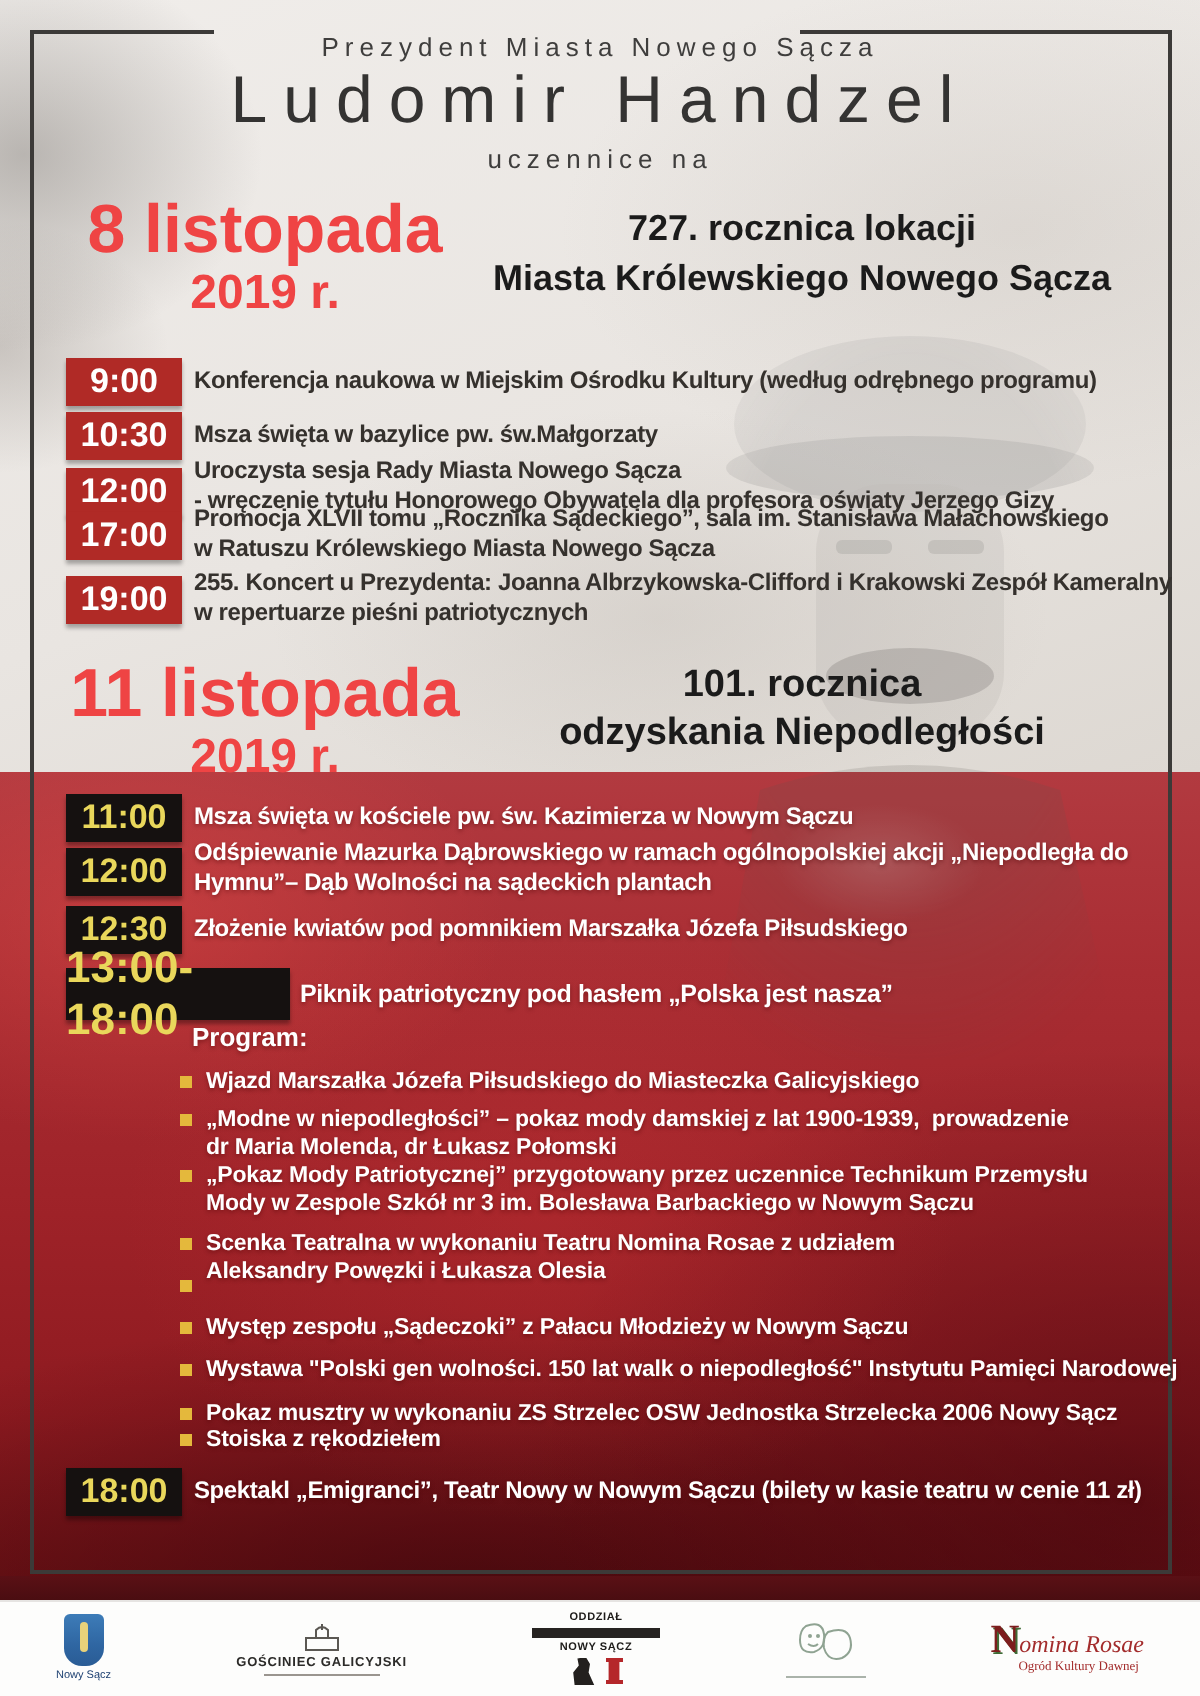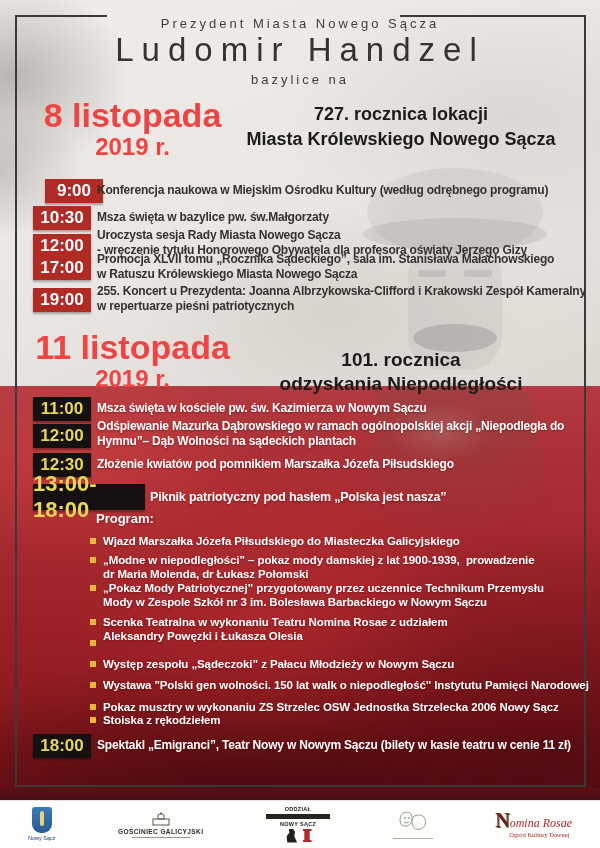--- a/index.html
+++ b/index.html
@@ -44,21 +44,21 @@
   .hdr-small{top:16px;font-size:13px;letter-spacing:3px;}
   .hdr-name{top:31px;font-size:33px;letter-spacing:8px;color:#343332;}
   .hdr-sub{top:72px;font-size:13px;letter-spacing:3px;}
 
   
   .dateblock{position:absolute;left:25px;width:215px;text-align:center;color:#ef4444;}
   .dateblock .d{font-size:34px;font-weight:bold;letter-spacing:0px;line-height:38px;}
   .dateblock .y{font-size:24px;font-weight:bold;line-height:26px;}
   .titleblock{position:absolute;left:218px;width:366px;text-align:center;font-weight:bold;color:#1b1b1b;white-space:pre-line;}
   .tb1{top:102px;font-size:18px;line-height:25px;}
-  .tb2{top:348px;font-size:19px;line-height:24px;}
+  .tb2{top:331px;font-size:19px;line-height:24px;}
 
   
   .badge{position:absolute;left:33px;height:24px;width:58px;display:flex;align-items:center;justify-content:center;
     font-weight:bold;font-size:17px;}
   .badge-red{background:#b02a26;color:#ffffff;box-shadow:0 2px 2px rgba(0,0,0,.30);}
   .badge-black{background:#151110;color:#e9d75b;box-shadow:0 2px 2px rgba(0,0,0,.35);}
   .badge-wide{width:112px;font-size:22px;height:26px;}
   .evt{position:absolute;left:97px;font-weight:bold;font-size:12px;letter-spacing:-0.2px;line-height:14.5px;
     white-space:pre;color:#35312d;}
   .on-red{color:#ffffff;text-shadow:0 1px 2px rgba(70,0,0,.45);}
@@ -114,30 +114,30 @@
   </svg>
 
   <div class="fr fr-left"></div>
   <div class="fr fr-right"></div>
   <div class="fr fr-bottom"></div>
   <div class="fr fr-top-l"></div>
   <div class="fr fr-top-r"></div>
 
   <div class="hdr hdr-small">Prezydent Miasta Nowego Sącza</div>
   <div class="hdr hdr-name">Ludomir Handzel</div>
-  <div class="hdr hdr-sub">bazylice na</div>
+  <div class="hdr hdr-sub">uczennice na</div>
 
   <div class="dateblock" style="top:96px;">
     <div class="d">8 listopada</div>
     <div class="y">2019 r.</div>
   </div>
   <div class="titleblock tb1">727. rocznica lokacji
 Miasta Królewskiego Nowego Sącza</div>
 
-  <div class="badge badge-red" style="top:179px;margin-left:12px;">9:00</div>
+  <div class="badge badge-red" style="top:179px;">9:00</div>
   <div class="evt" style="top:183px;">Konferencja naukowa w Miejskim Ośrodku Kultury (według odrębnego programu)</div>
 
   <div class="badge badge-red" style="top:206px;">10:30</div>
   <div class="evt" style="top:210px;">Msza święta w bazylice pw. św.Małgorzaty</div>
 
   <div class="badge badge-red" style="top:234px;">12:00</div>
   <div class="evt" style="top:228px;">Uroczysta sesja Rady Miasta Nowego Sącza
 - wręczenie tytułu Honorowego Obywatela dla profesora oświaty Jerzego Gizy</div>
 
   <div class="badge badge-red" style="top:256px;">17:00</div>

